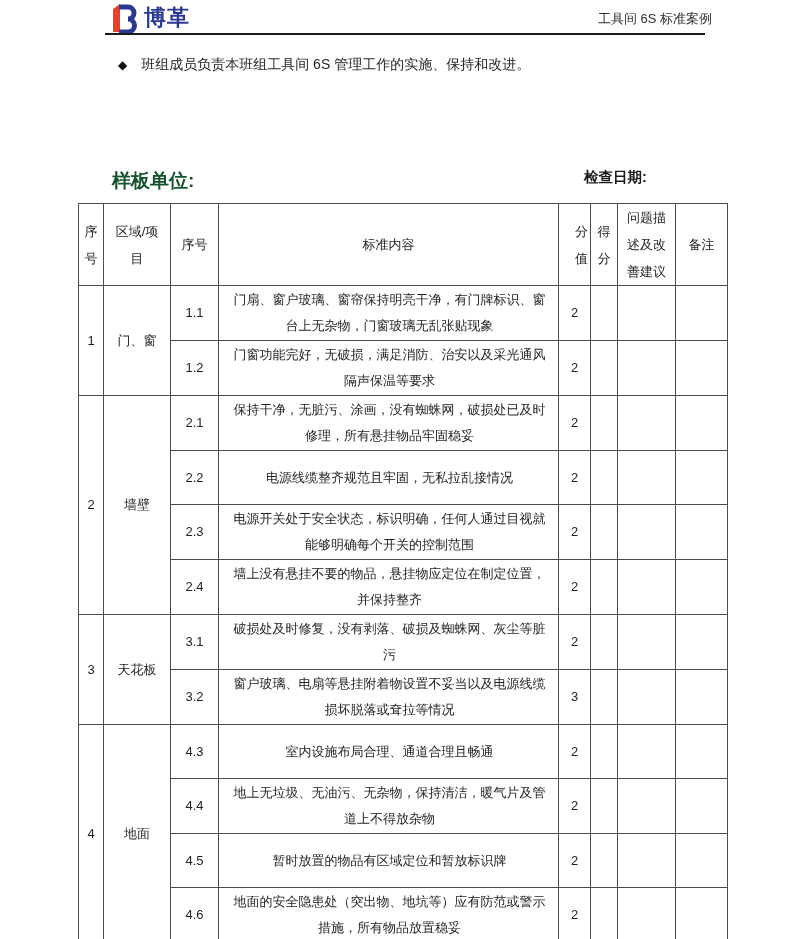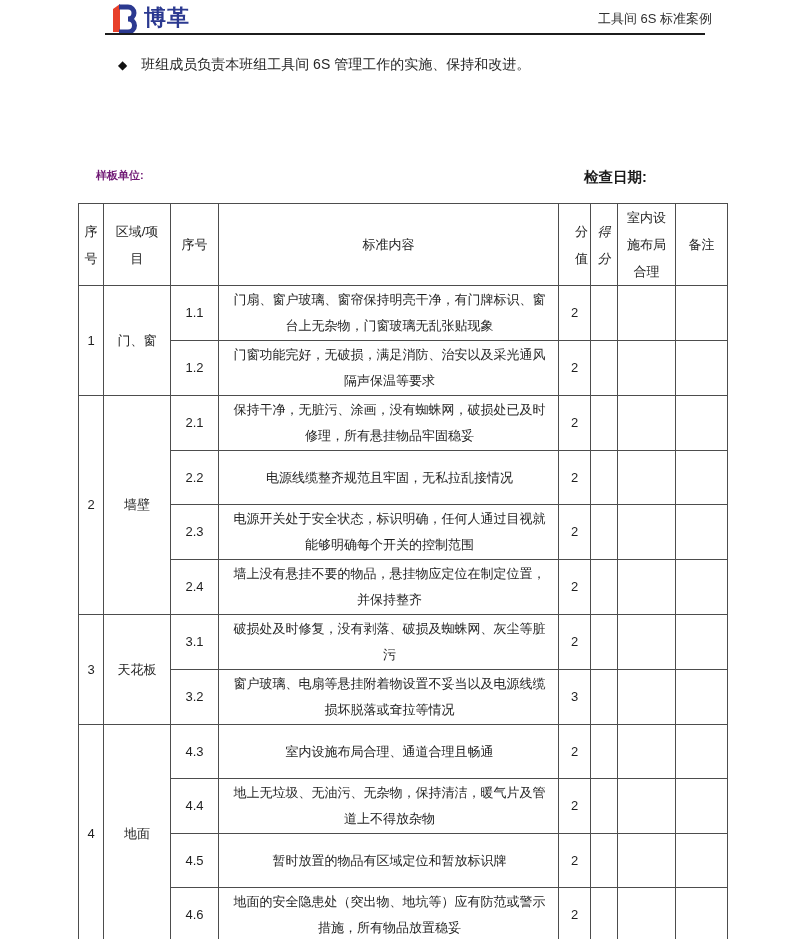--- a/index.html
+++ b/index.html
@@ -16,21 +16,21 @@
   .logo { position:absolute; left:110px; top:3px; display:flex; align-items:center; gap:4px; }
   .logo-mark { display:block; }
   .logo-text { font-size:22px; font-weight:bold; color:#2b3990; letter-spacing:1px; }
   .header-title { position:absolute; top:10px; right:88px; font-size:13px; color:#2f2f2f; }
   .header-rule { position:absolute; left:105px; top:33px; width:600px; height:2px; background:#1c1c1c; }
   
   .bullet-line { position:absolute; left:118px; top:56px; font-size:14px; display:flex; align-items:center; }
   .bullet-marker { font-size:12px; margin-right:14px; color:#111; }
   
   .section-heading { position:absolute; left:114px; top:110px; font-size:15px; font-weight:bold; color:#1a1a1a; }
-  .unit-label { position:absolute; left:96px; top:168px; font-size:11px; font-weight:bold; color:#701a75; }
+  .unit-label { position:absolute; left:112px; top:168px; font-size:19px; font-weight:bold; color:#14532d; }
   .date-label { position:absolute; left:584px; top:168px; font-size:14.5px; font-weight:bold; color:#1a1a1a; }
   
   table.score-table {
     position:absolute; left:78px; top:203px;
     width:649px; border-collapse:collapse; table-layout:fixed;
   }
   .score-table td, .score-table th {
     border:1px solid #4d4d4d;
     font-size:13px; font-weight:normal; color:#1f1f1f;
     vertical-align:middle; text-align:center;
@@ -38,21 +38,21 @@
     overflow:hidden;
   }
   .score-table tr.hdr { height:82px; }
   .score-table tr.row { height:54px; }
   .score-table th { line-height:27px; word-break:break-all; }
   .th-seq     { padding:0 4px; }
   .th-area    { padding:0 6px; }
   .th-subseq  { padding:0 2px; }
   .th-content { padding:0 8px; }
   .th-score   { padding:0 16px; }
-  .th-got     { padding:0 2px;font-style:italic; }
+  .th-got     { padding:0 2px; }
   .th-problem { padding:0 6px; }
   .th-note    { padding:0 2px; }
   .c-content { text-align:left; padding:1px 8px 1px 10px; word-break:break-all; }
   .c-no, .c-area, .c-sub, .c-score { padding:0 2px; }
 </style>
 </head>
 <body>
 
 <div class="page">
 
@@ -86,21 +86,21 @@
         <col style="width:52px">
     </colgroup>
     <tbody>
       <tr class="hdr">
         <th class="th-seq">序号</th>
         <th class="th-area">区域/项目</th>
         <th class="th-subseq">序号</th>
         <th class="th-content">标准内容</th>
         <th class="th-score">分值</th>
         <th class="th-got">得分</th>
-        <th class="th-problem">室内设施布局合理</th>
+        <th class="th-problem">问题描述及改善建议</th>
         <th class="th-note">备注</th>
       </tr>
 
       <tr class="row">
         <td class="c-no" rowspan="2">1</td>
         <td class="c-area" rowspan="2">门、窗</td>
         <td class="c-sub">1.1</td>
         <td class="c-content">门扇、窗户玻璃、窗帘保持明亮干净，有门牌标识、窗台上无杂物，门窗玻璃无乱张贴现象</td>
         <td class="c-score">2</td>
         <td></td>

